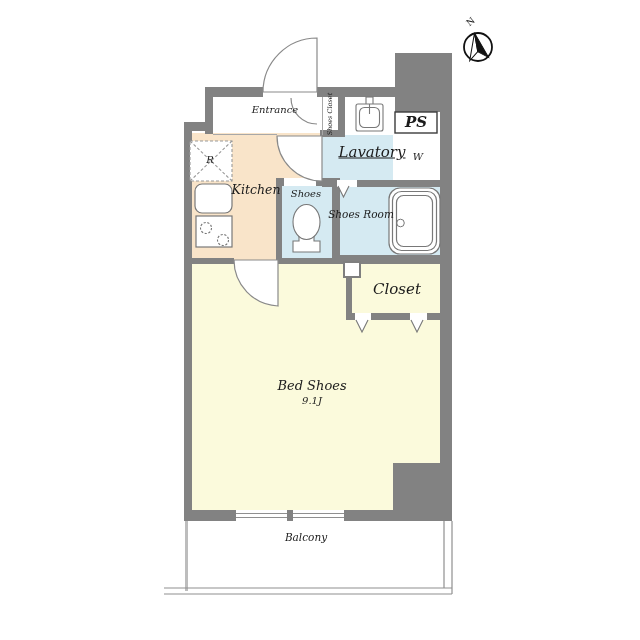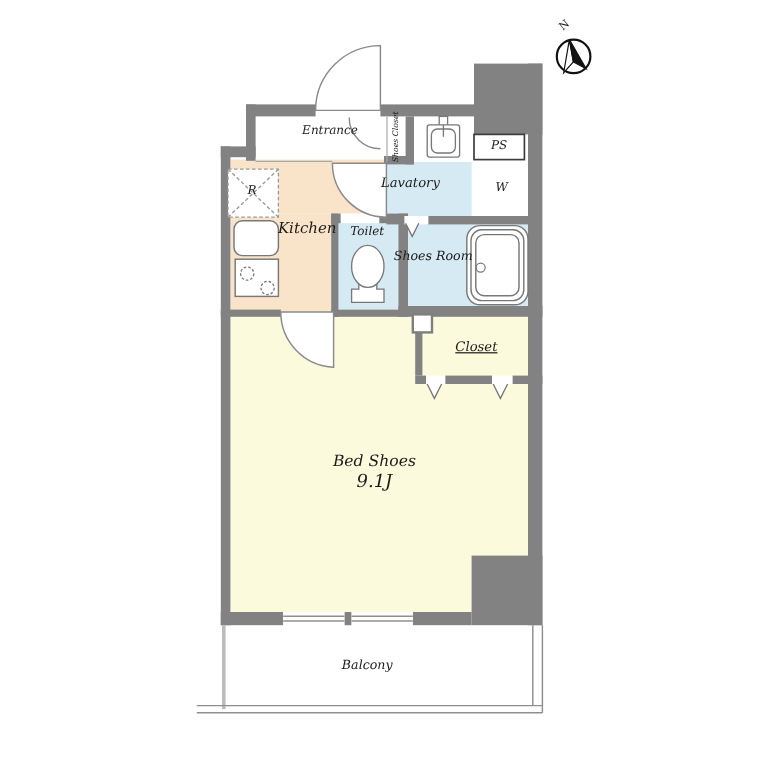--- a/index.html
+++ b/index.html
@@ -146,25 +146,25 @@
       <g transform="rotate(-10 478 47)">
         <path d="M 477 32.5 L 477 51.5 L 467.5 59 Z" fill="#ffffff" stroke="var(--compass-ink)" stroke-width="1"></path>
         <path d="M 477 32.5 L 486.5 59 L 477 51.5 Z" fill="var(--compass-ink)" stroke="var(--compass-ink)" stroke-width="1"></path>
       </g>
     </g>
   </svg>
 
   <div class="lbl tiltN" style="left:471px;top:22px;font-size:9px;">N</div>
   <div class="lbl" style="left:275px;top:110px;font-size:10px;">Entrance</div>
   <div class="lbl vert" style="left:330px;top:114px;font-size:6.5px;">Shoes Closet</div>
-  <div class="lbl" style="left:416px;top:122px;font-size:10px;">PS</div>
-  <div class="lbl" style="left:342px;top:152px;font-size:11px;">Lavatory</div>
+  <div class="lbl" style="left:416px;top:122px;font-size:15px;font-weight:bold;">PS</div>
+  <div class="lbl" style="left:372px;top:152px;font-size:15px;text-decoration:underline;">Lavatory</div>
   <div class="lbl" style="left:210px;top:160px;font-size:10px;">R</div>
   <div class="lbl" style="left:418px;top:157px;font-size:10px;">W</div>
   <div class="lbl" style="left:256px;top:190px;font-size:12.5px;">Kitchen</div>
-  <div class="lbl" style="left:306px;top:194px;font-size:10px;">Toilet</div>
+  <div class="lbl" style="left:306px;top:194px;font-size:10px;">Shoes</div>
   <div class="lbl" style="left:361px;top:214px;font-size:10.5px;">Shoes Room</div>
-  <div class="lbl" style="left:397px;top:289px;font-size:11px;text-decoration:underline;">Closet</div>
+  <div class="lbl" style="left:397px;top:289px;font-size:15px;">Closet</div>
   <div class="lbl" style="left:312px;top:385px;font-size:13px;">Bed Shoes</div>
-  <div class="lbl" style="left:312px;top:401px;font-size:15px;">9.1J</div>
-  <div class="lbl" style="left:306px;top:555px;font-size:10.5px;">Balcony</div>
+  <div class="lbl" style="left:312px;top:401px;font-size:10px;">9.1J</div>
+  <div class="lbl" style="left:306px;top:537px;font-size:10.5px;">Balcony</div>
 
 </div>
 
 </body></html>

